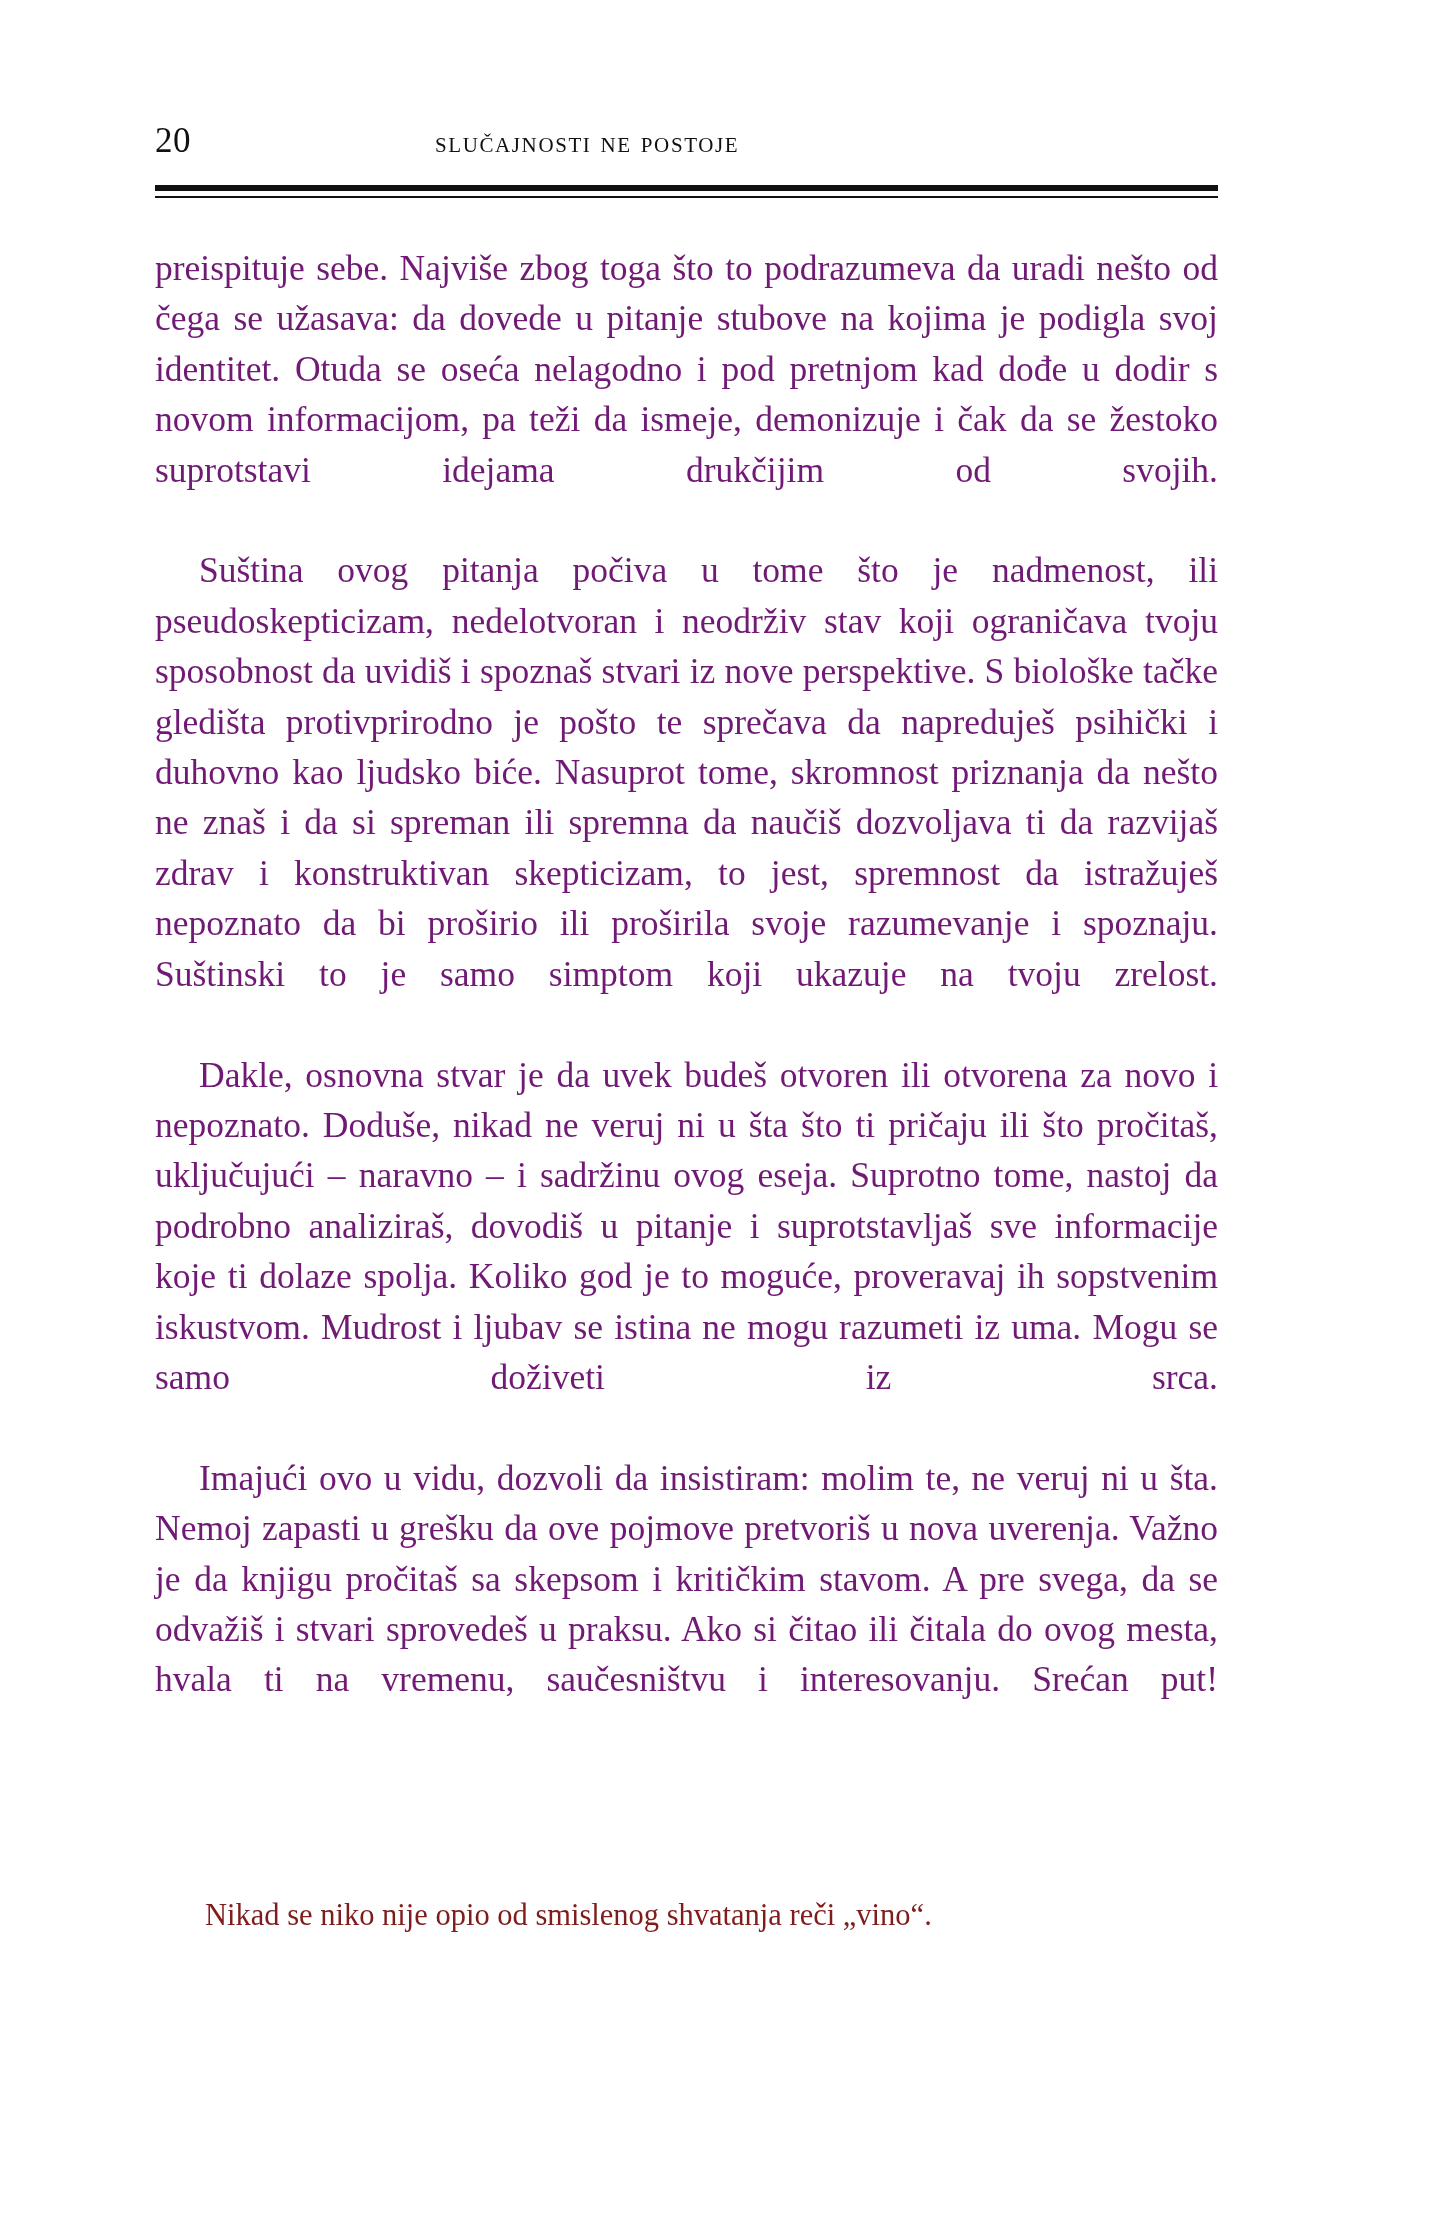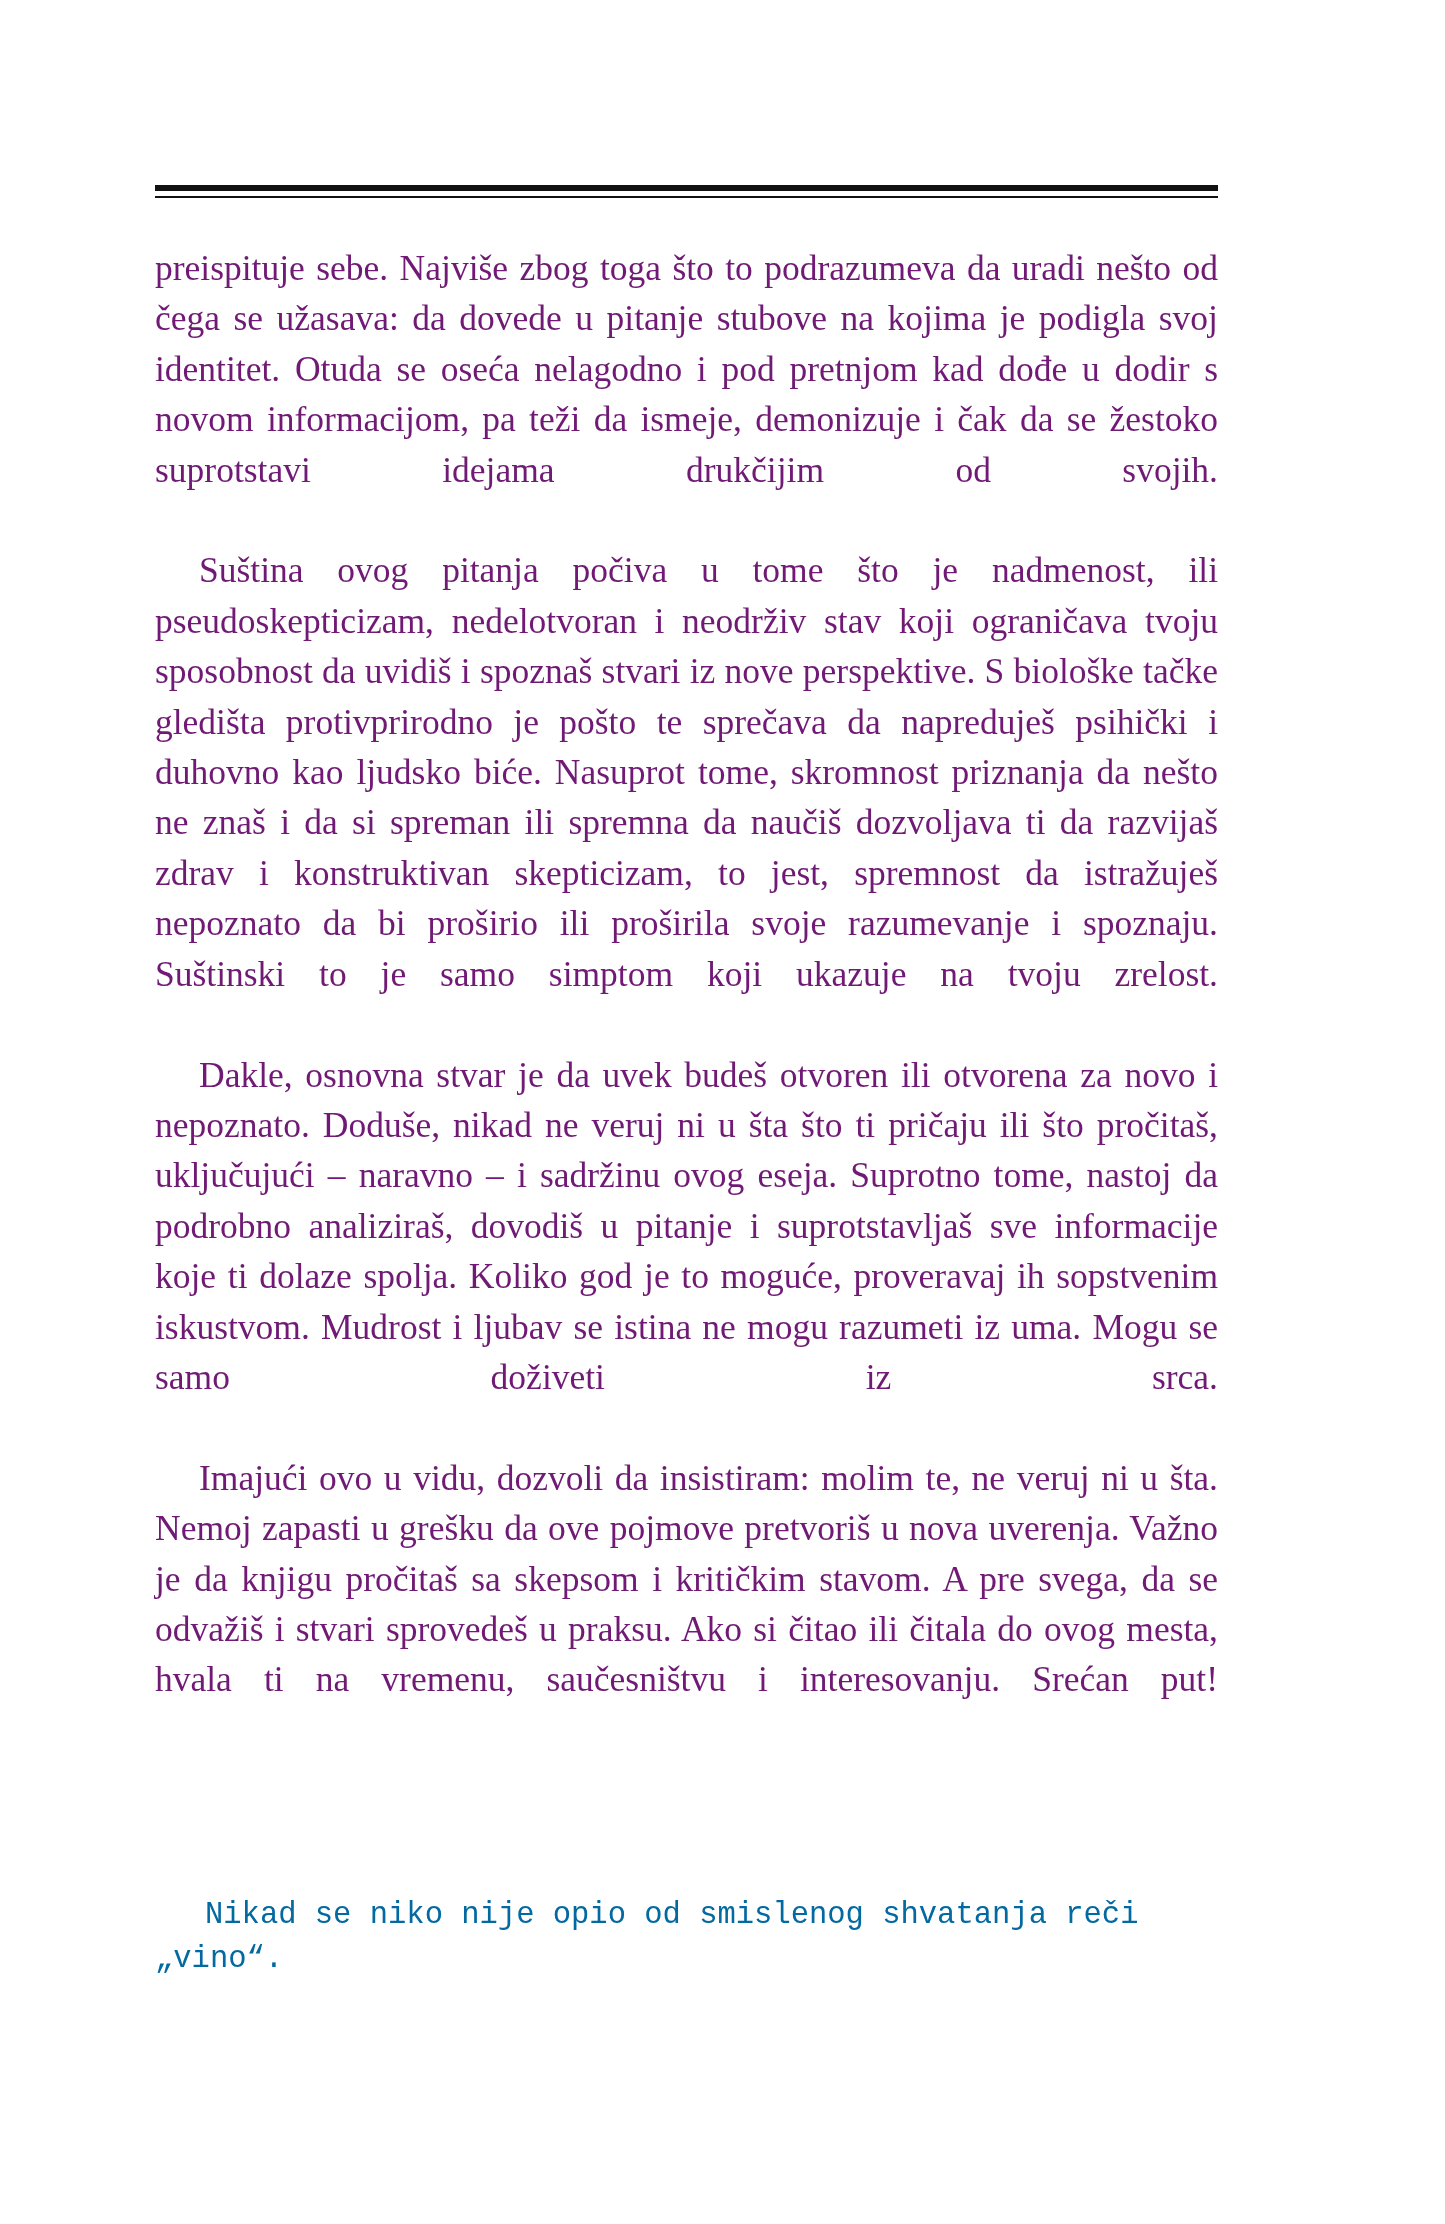--- a/index.html
+++ b/index.html
@@ -102,39 +102,42 @@
   }
 
   
   .closing {
     position: absolute;
     left: 155px;
     top: 1893px;
     width: 1063px;
     font-size: 30.5px;
     line-height: 44px;
-    color: #0369a1;
-    font-family: Liberation Mono, monospace;
+    color: #7f1d1d;
   }
   .quote-line {
     text-indent: 50px;
     text-align: left;
   }
   .attribution {
     margin-top: 22px;
     text-align: right;
     padding-right: 40px;
     font-size: 31.5px;
   }
 </style>
 </head>
 <body>
 
 <div class="page">
 
+  <div class="header">
+    <div class="folio">20</div>
+    <div class="running-title">Slučajnosti ne postoje</div>
+  </div>
 
   <div class="rule-group">
     <div class="rule-thick"></div>
     <div class="rule-gap"></div>
     <div class="rule-thin"></div>
   </div>
 
   <div class="textblock">
     <p>preispituje sebe. Najviše zbog toga što to podrazumeva da uradi nešto od čega se užasava: da dovede u pitanje stubove na kojima je podigla svoj identitet. Otuda se oseća nelagodno i pod pretnjom kad dođe u dodir s novom informacijom, pa teži da ismeje, demonizuje i čak da se žestoko suprotstavi idejama drukčijim od svojih.</p>
     <p class="indent">Suština ovog pitanja počiva u tome što je nadmenost, ili pseudoskepticizam, nedelotvoran i neodrživ stav koji ograničava tvoju sposobnost da uvidiš i spoznaš stvari iz nove perspektive. S biološke tačke gledišta protivprirodno je pošto te sprečava da napreduješ psihički i duhovno kao ljudsko biće. Nasuprot tome, skromnost priznanja da nešto ne znaš i da si spreman ili spremna da naučiš dozvoljava ti da razvijaš zdrav i konstruktivan skepticizam, to jest, spremnost da istražuješ nepoznato da bi proširio ili proširila svoje razumevanje i spoznaju. Suštinski to je samo simptom koji ukazuje na tvoju zrelost.</p>

